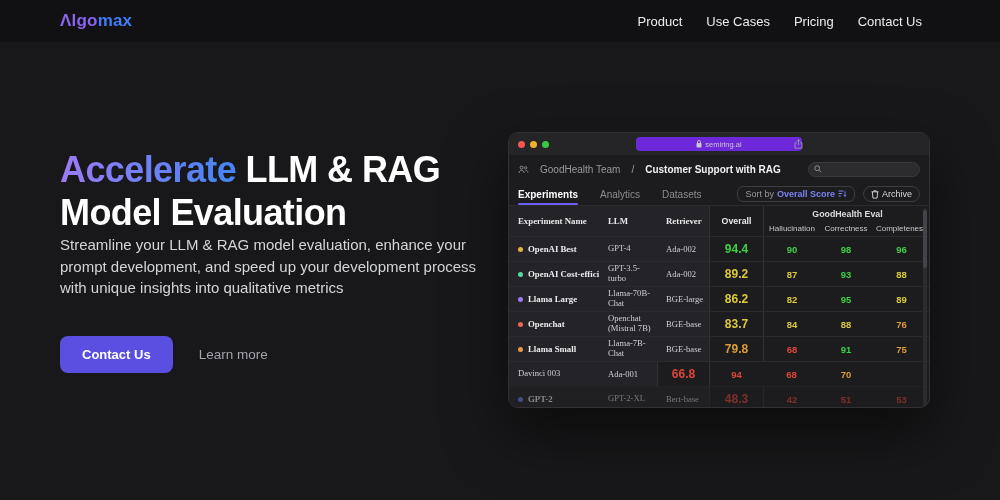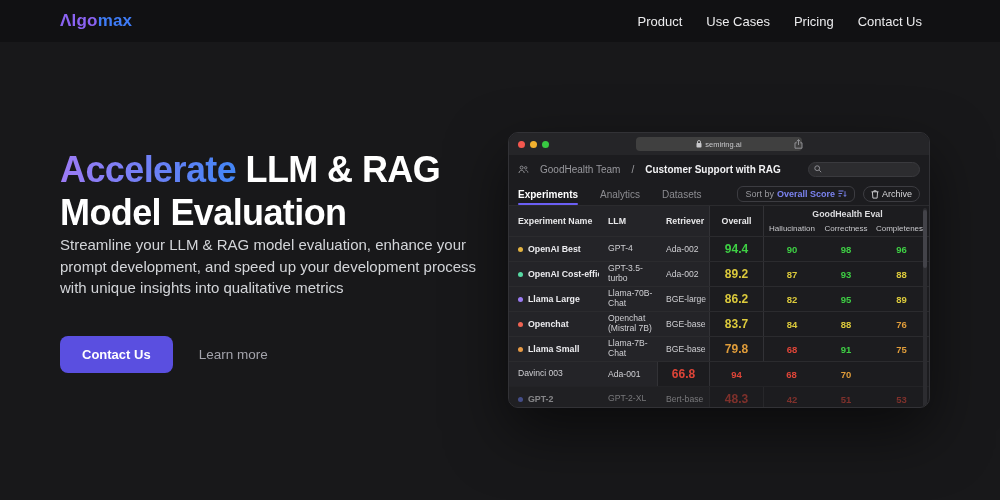--- a/index.html
+++ b/index.html
@@ -30,21 +30,21 @@
 
   
   .appwin { position:absolute; left:508px; top:132px; width:422px; height:276px;
             background:#1c1c1f; border:1px solid #323236; border-radius:10px;
             box-shadow:0 24px 60px rgba(0,0,0,.55); overflow:hidden; }
   .titlebar { height:22px; background:#252528; display:flex; align-items:center;
               padding:0 9px; position:relative; }
   .dots { display:flex; gap:5px; }
   .dot-tl { width:7px; height:7px; border-radius:50%; }
   .urlpill { position:absolute; left:50%; top:4px; transform:translateX(-50%);
-             width:166px; height:14px; background:#404040; border-radius:4px;
+             width:166px; height:14px; background:#6d28d9; border-radius:4px;
              display:flex; align-items:center; justify-content:center; gap:3px;
              color:#c9c9cc; font-size:7.5px; }
   .sharebox { position:absolute; left:calc(50% + 72px); top:4px; width:14px; height:14px;
               display:flex; align-items:center; justify-content:center; color:#9a9a9e; }
 
   .apphdr { height:28px; display:flex; align-items:center; padding:0 9px; gap:11px; }
   .crumb-team { color:#98989d; font-size:10px; }
   .crumb-sep { color:#98989d; font-size:10px; }
   .crumb-proj { color:#f2f2f4; font-size:10px; font-weight:700; }
   .searchpill { margin-left:auto; width:112px; height:15px; border-radius:8px;
@@ -65,21 +65,21 @@
   .pill.round { border-radius:10px; }
   .sort-prefix { color:#9a9a9f; }
   .sort-value { color:#7b83f0; font-weight:700; }
 
   
   .tbl { border-top:1px solid #2b2b2e; position:relative; }
   .grid7 { display:grid; grid-template-columns:90px 58px 52px 54px 57px 52px 59px; }
   .thead { height:30px; grid-template-rows:15px 15px; }
   .th { font-size:8.8px; font-weight:700; color:#e8e8ea; display:flex;
         align-items:center; padding-left:9px; grid-row:1/3; }
-  .th.left-bg, .cell.left-bg { background:#242428; }
+  .th.left-bg, .cell.left-bg { background:#242428;font-family:Liberation Serif, serif; }
   .group-th { grid-column:5/8; grid-row:1; font-size:8.8px; font-weight:700;
               color:#dcdcdf; display:flex; align-items:center; justify-content:center;
               border-left:1px solid #323236; }
   .sub-th { grid-row:2; font-size:8px; color:#c7c7cb; display:flex; align-items:center;
             justify-content:center; }
   .sub-th.first { border-left:1px solid #323236; }
   .th.c-overall-h { justify-content:center; padding-left:0; grid-row:1/3;
                     border-left:1px solid #323236; }
 
   .trow { height:25px; border-top:1px solid #2b2b2e; cursor:pointer; }

